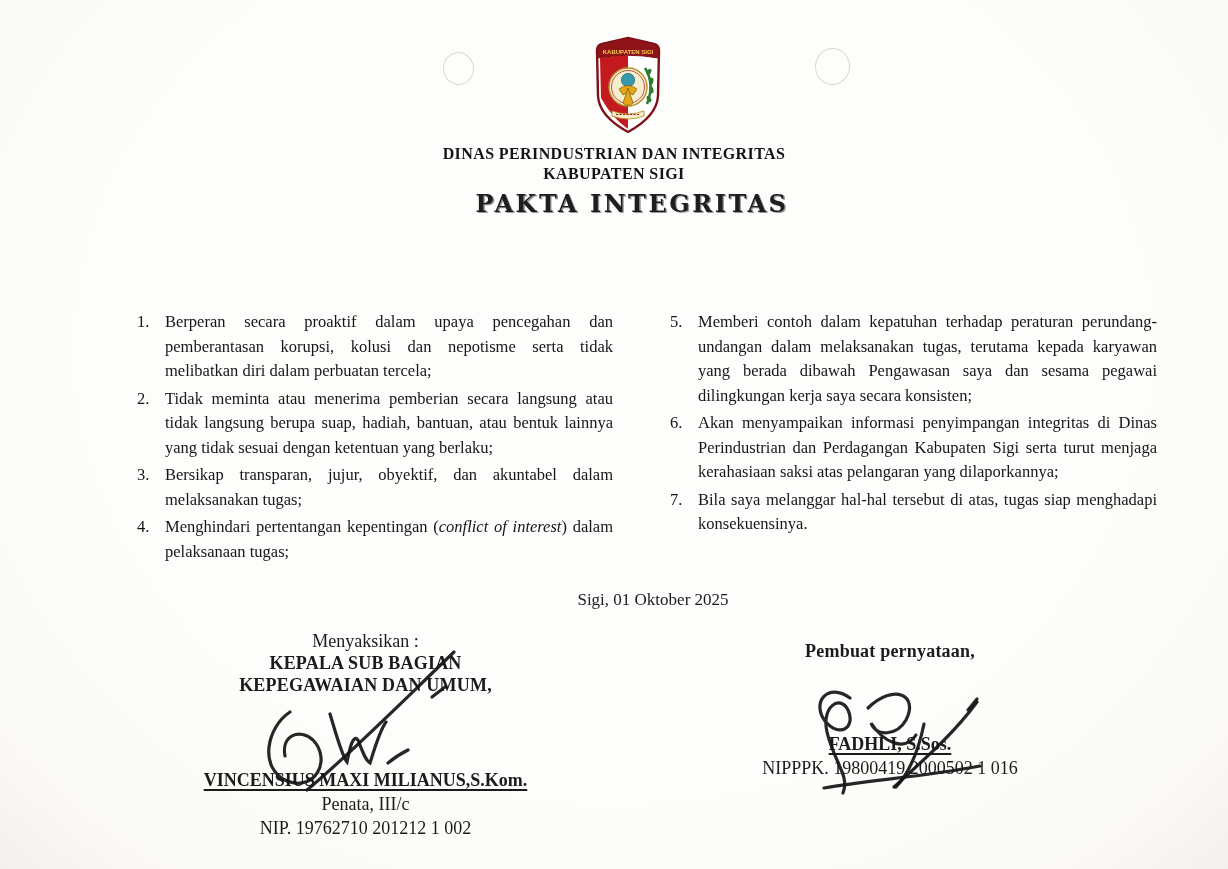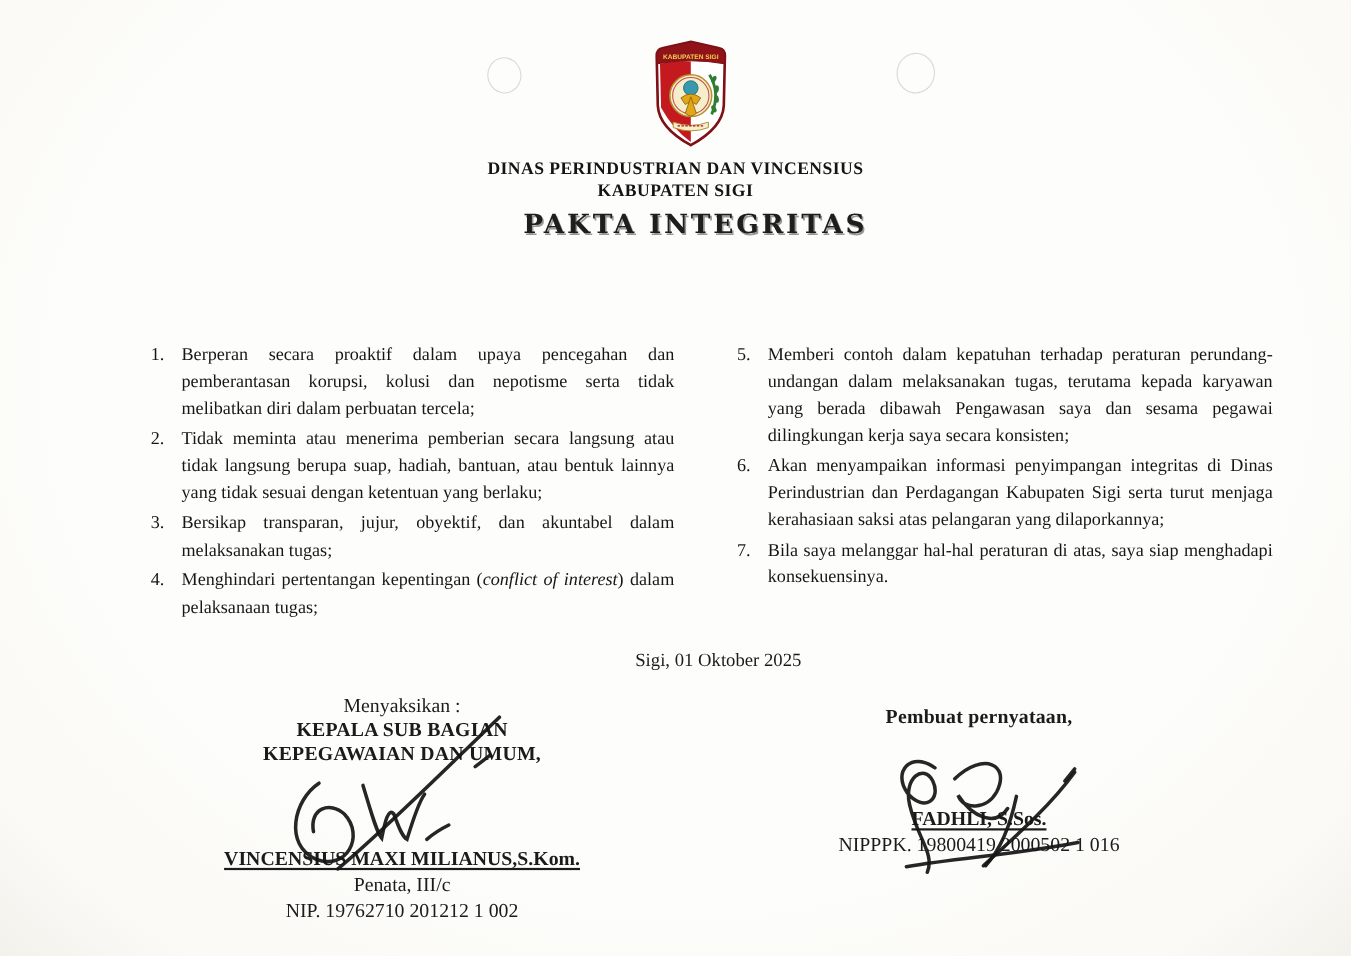--- a/index.html
+++ b/index.html
@@ -88,21 +88,21 @@
     <circle cx="36" cy="53" r="19" fill="#f6edcc" stroke="#b3922f" stroke-width="1.4"></circle>
     <circle cx="36" cy="53" r="16.5" fill="none" stroke="#c9504a" stroke-width="1"></circle>
     <circle cx="36" cy="46" r="6.6" fill="#3898ae" stroke="#1f6b7a" stroke-width="0.8"></circle>
     <path d="M27,55 Q36,48 45,55 L41,61 Q36,57 31,61 Z" fill="#e3a616" stroke="#8a6410" stroke-width="0.8"></path>
     <path d="M36,54 L31,69 Q36,74 41,69 Z" fill="#e3a616" stroke="#8a6410" stroke-width="0.8"></path>
     <path d="M20,77 Q36,83 52,77 L52,82 Q36,88 20,82 Z" fill="#f6edcc" stroke="#b3922f" stroke-width="0.9"></path>
     <path d="M24,80.5 L48,80.5" stroke="#a11818" stroke-width="1.1" stroke-dasharray="2.2 1.3"></path>
   </svg>
 
   <div class="org-lines">
-    <div class="org-line">DINAS PERINDUSTRIAN DAN VINCENSIUS</div>
+    <div class="org-line">DINAS PERINDUSTRIAN DAN INTEGRITAS</div>
     <div class="org-line">KABUPATEN SIGI</div>
   </div>
   <div class="doc-title">PAKTA INTEGRITAS</div>
 
 
   <ul class="col left">
     <li>
       <span class="num">1.</span>
       <span class="txt"><span>Berperan secara proaktif dalam upaya pencegahan dan pemberantasan korupsi, kolusi dan nepotisme serta tidak melibatkan diri dalam perbuatan tercela;</span><em></em><span></span></span>
     </li>
@@ -124,21 +124,21 @@
     <li>
       <span class="num">5.</span>
       <span class="txt"><span>Memberi contoh dalam kepatuhan terhadap peraturan perundang-undangan dalam melaksanakan tugas, terutama kepada karyawan yang berada dibawah Pengawasan saya dan sesama pegawai dilingkungan kerja saya secara konsisten;</span><em></em><span></span></span>
     </li>
     <li>
       <span class="num">6.</span>
       <span class="txt"><span>Akan menyampaikan informasi penyimpangan integritas di Dinas Perindustrian dan Perdagangan Kabupaten Sigi serta turut menjaga kerahasiaan saksi atas pelangaran yang dilaporkannya;</span><em></em><span></span></span>
     </li>
     <li>
       <span class="num">7.</span>
-      <span class="txt"><span>Bila saya melanggar hal-hal peraturan di atas, saya siap menghadapi konsekuensinya.</span><em></em><span></span></span>
+      <span class="txt"><span>Bila saya melanggar hal-hal tersebut di atas, tugas siap menghadapi konsekuensinya.</span><em></em><span></span></span>
     </li>
   </ul>
 
   <div class="date-line">Sigi, 01 Oktober 2025</div>
 
   <div class="sig-block witness">
     <div class="sig-label">Menyaksikan :</div>
     <div class="sig-title">KEPALA SUB BAGIAN</div>
     <div class="sig-title">KEPEGAWAIAN DAN UMUM,</div>
     <div class="sig-gap-witness"></div>

